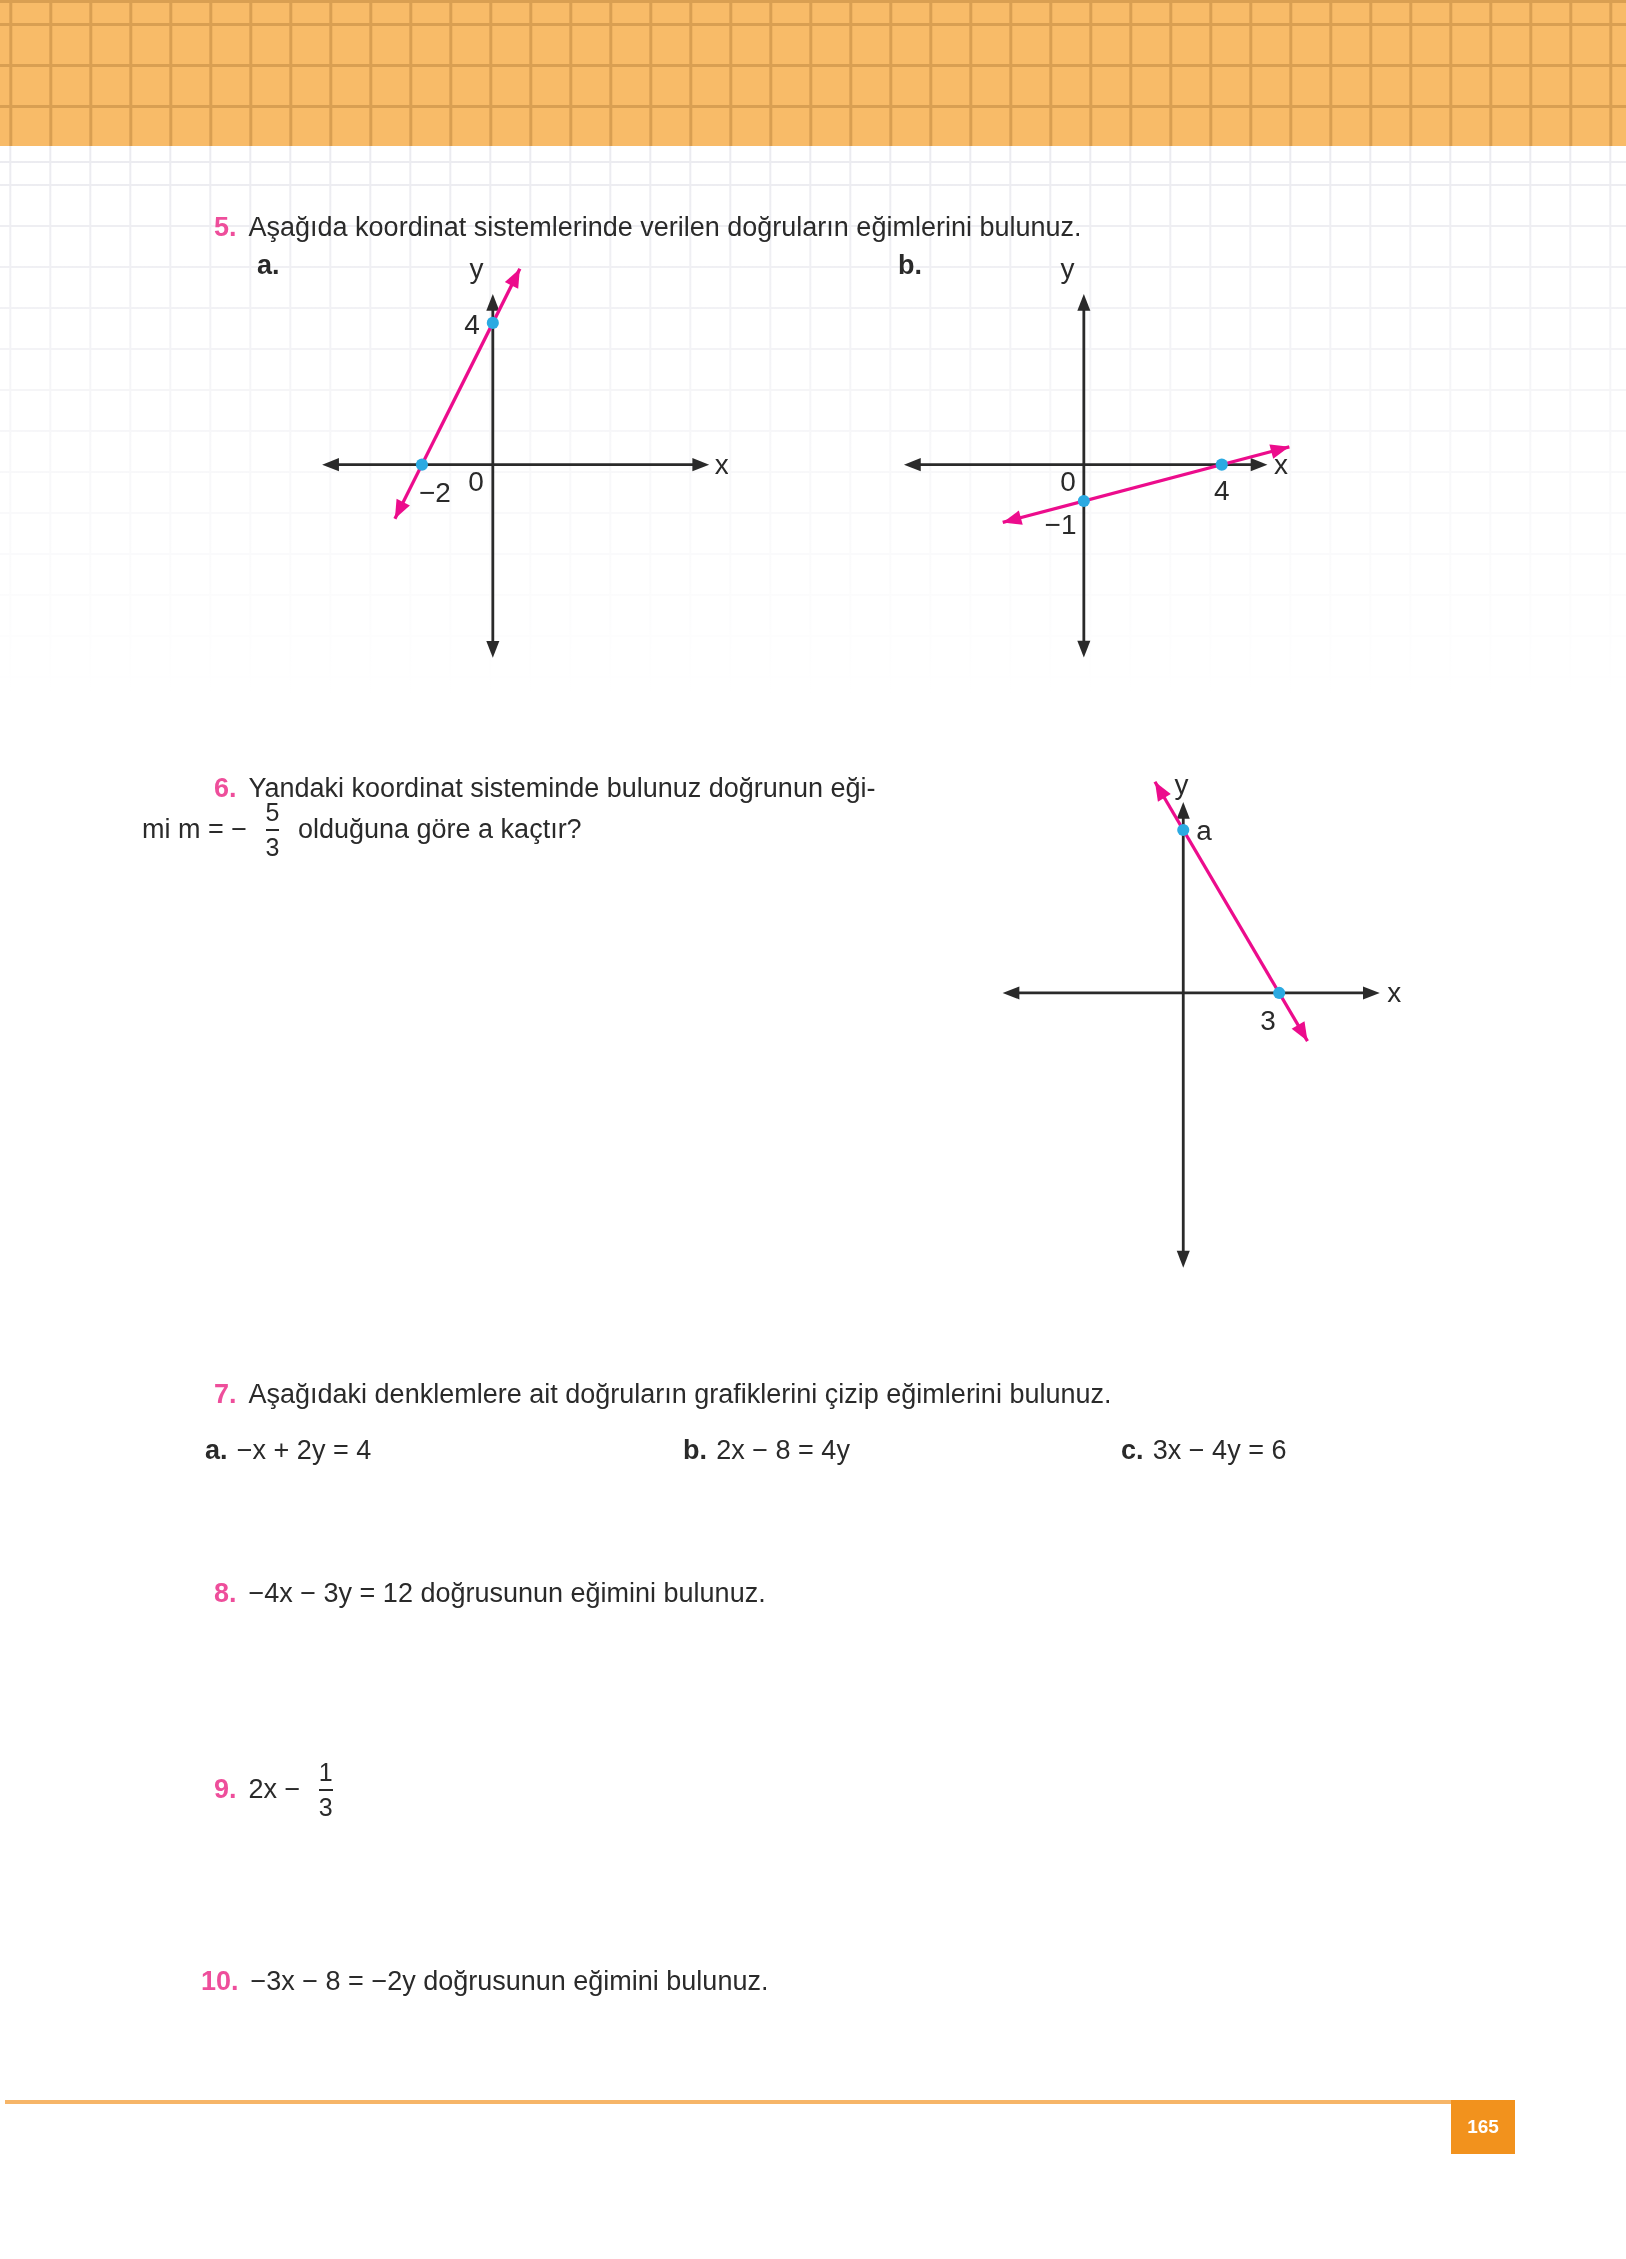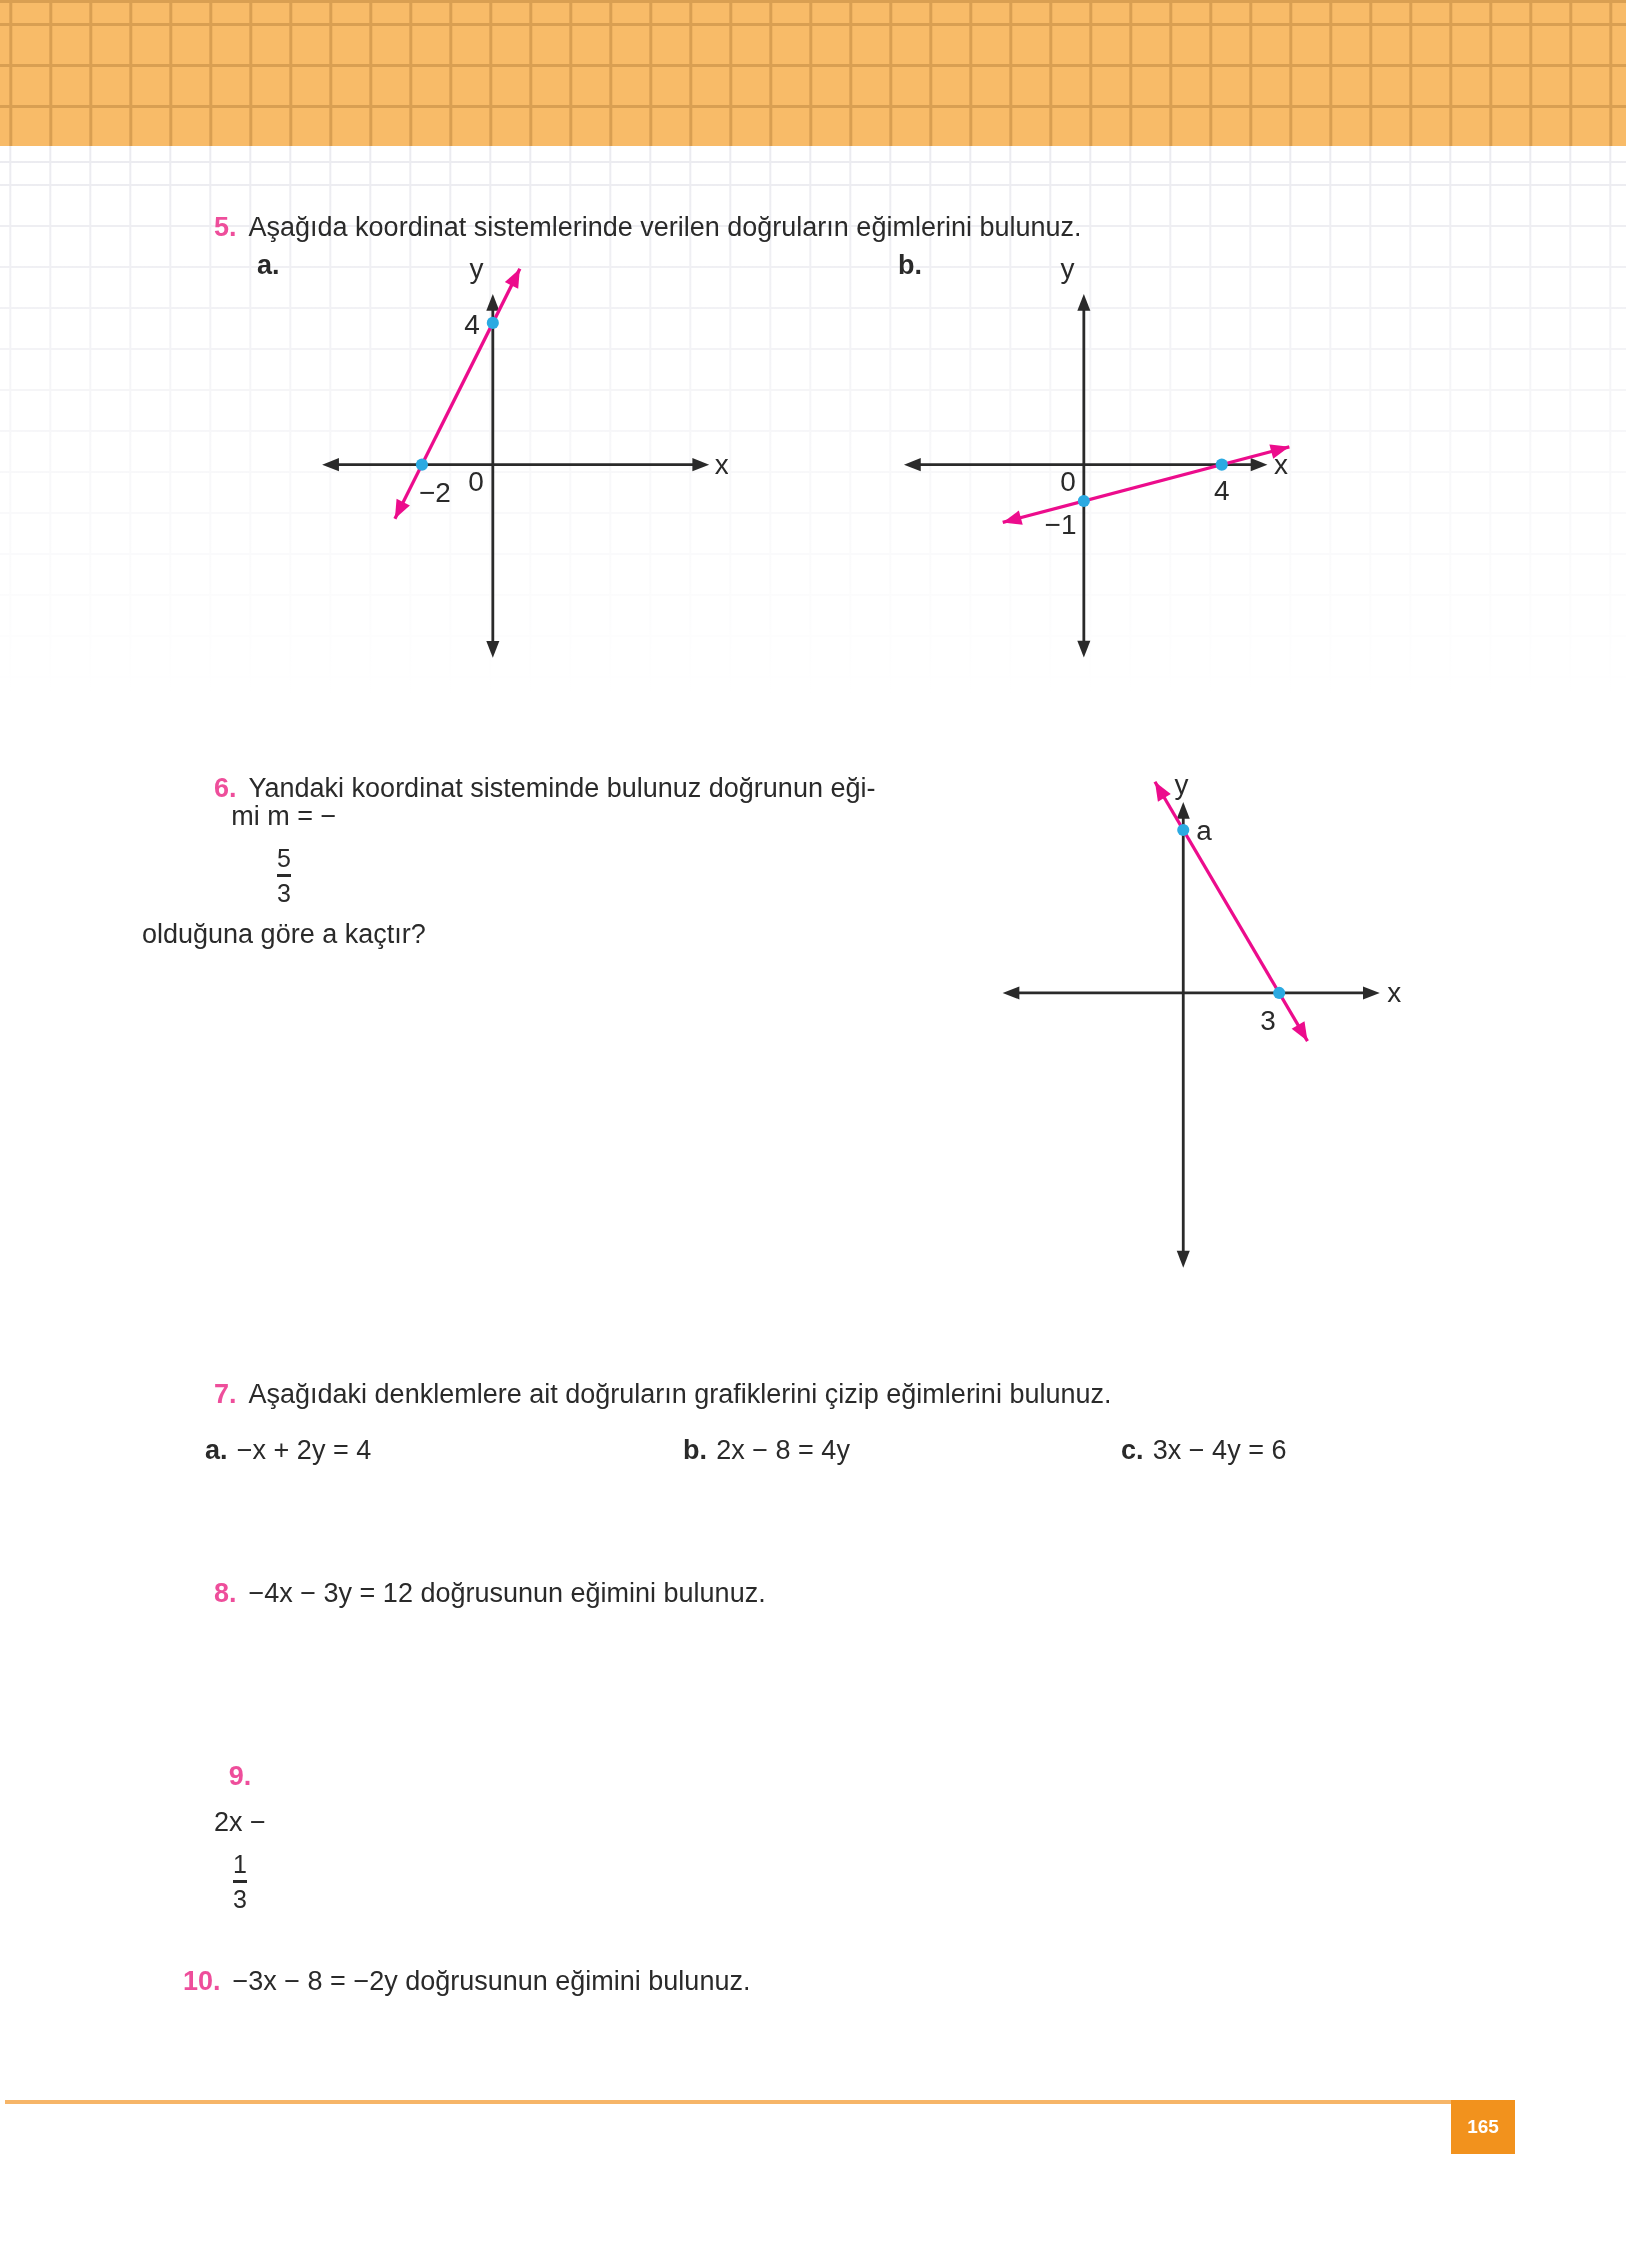--- a/index.html
+++ b/index.html
@@ -19,21 +19,21 @@
   
   #fade-grid{
     position:absolute;left:0;top:146px;width:1627px;height:597px;
     background-image:
       linear-gradient(to bottom,rgba(255,255,255,0) 0%,rgba(255,255,255,.55) 45%,#ffffff 92%),
       repeating-linear-gradient(to right,#EBEBF0 0 1.9px,transparent 1.9px 40px),
       repeating-linear-gradient(to bottom,#EBEBF0 0 1.9px,transparent 1.9px 41px);
     background-position:0 0,9.3px 0,9.3px 38px;
   }
   .prob{position:absolute;display:flex;align-items:baseline;gap:12px;font-size:27px;line-height:1.25;}
-  .prob.center{align-items:center;flex-direction:column;}
+  .prob.center{align-items:center;}
   .num{color:#EE4E9B;font-weight:bold;white-space:nowrap;}
   .ptxt{white-space:nowrap;}
   .sublabel{font-weight:bold;}
   .graph-label{position:absolute;font-size:27px;font-weight:bold;}
   .frac{display:inline-flex;flex-direction:column;align-items:center;line-height:1;font-size:25px;margin:0 6.5px;}
   .frac .bar{height:2.8px;background:#2a2a2a;align-self:stretch;margin:3.7px 0;}
   .eqrow{display:flex;align-items:baseline;gap:9.3px;}
   svg text{font-family:"Liberation Sans","DejaVu Sans",sans-serif;font-size:30px;fill:#2a2a2a;}
   
   #bottom-rule{position:absolute;left:4.7px;top:2100px;width:1447px;height:3.7px;background:#F6B568;}
@@ -178,21 +178,21 @@
   <div class="prob center" style="left:214px;top:1760px;">
     <span class="num">9.</span>
     <span class="ptxt">2x −</span>
     <span class="frac">
       <span>1</span>
       <span class="bar"></span>
       <span>3</span>
     </span>
   </div>
 
-  <div class="prob" style="left:183px;top:1965px;">
+  <div class="prob" style="left:201px;top:1965px;">
     <span class="num">10.</span>
     <span class="ptxt">−3x − 8 = −2y doğrusunun eğimini bulunuz.</span>
   </div>
 
   <div id="bottom-rule"></div>
   <div id="page-number-box">
     <span>165</span>
   </div>
 
 </div>

